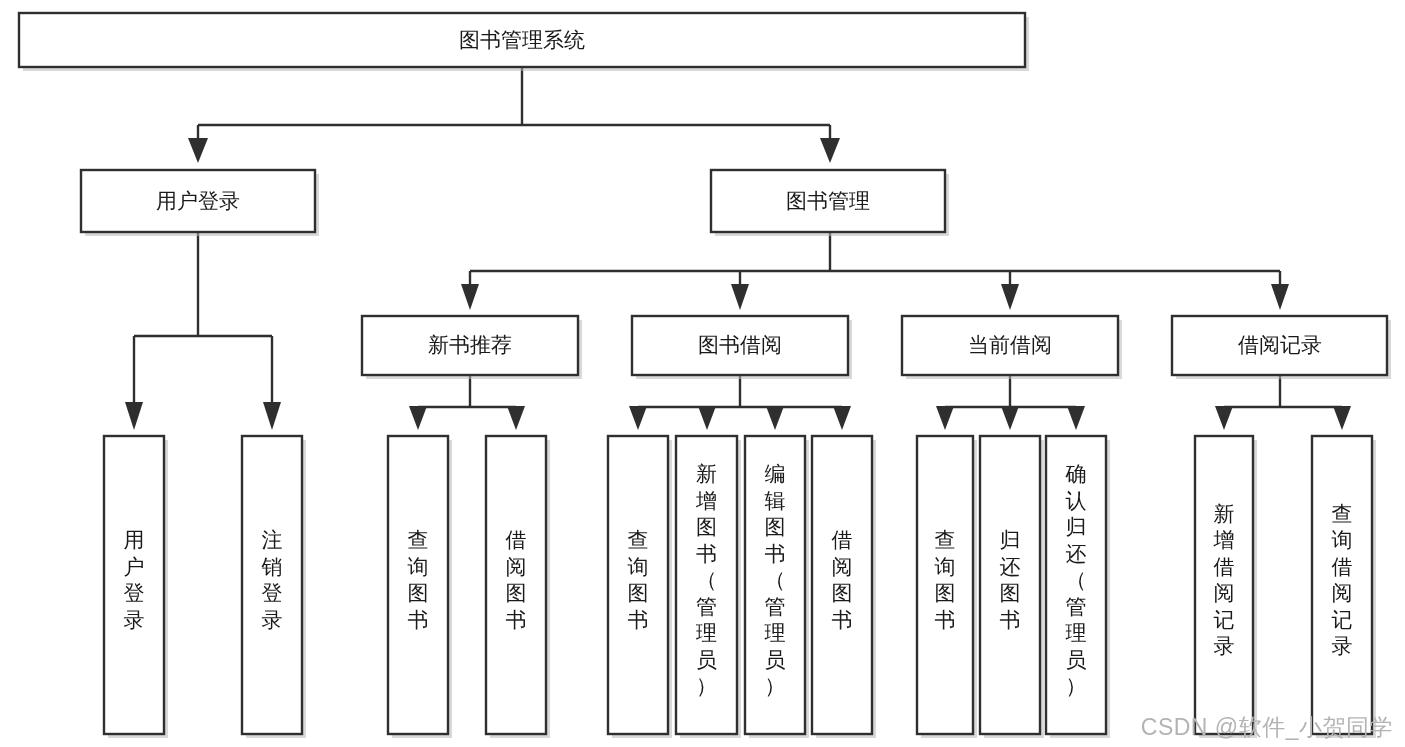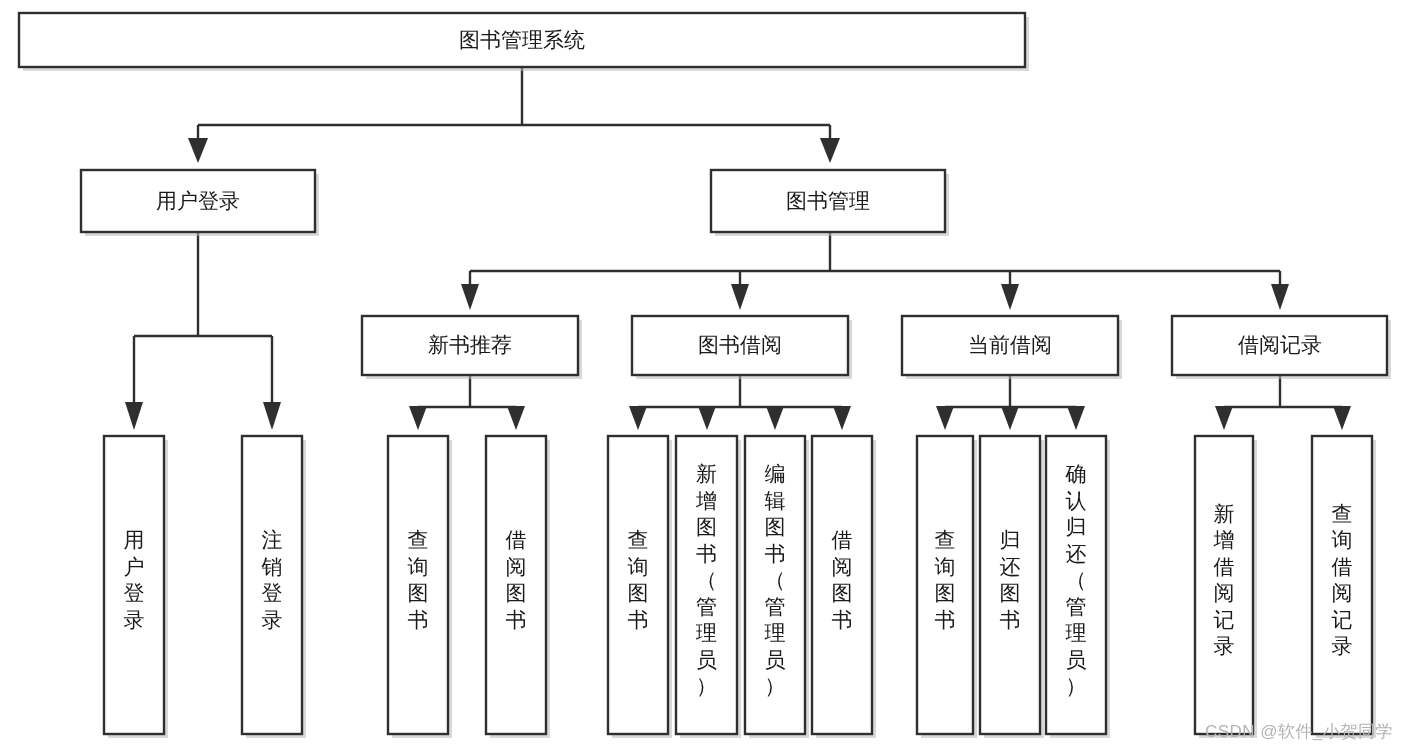--- a/index.html
+++ b/index.html
@@ -57,21 +57,21 @@
     fill: #1a1a1a;
     font-family: "Liberation Sans", "DejaVu Sans", sans-serif;
     font-size: 21px;
     text-anchor: middle;
   }
   .watermark {
     position: absolute;
     right: 12px;
     bottom: 4px;
     font-family: "Liberation Sans", "DejaVu Sans", sans-serif;
-    font-size: 17px;
+    font-size: 23px;
     color: #b3b3b3;
     letter-spacing: .5px;
     white-space: nowrap;
     user-select: none;
   }
 </style>
 </head>
 <body>
 
 <div id="diagram-root">

